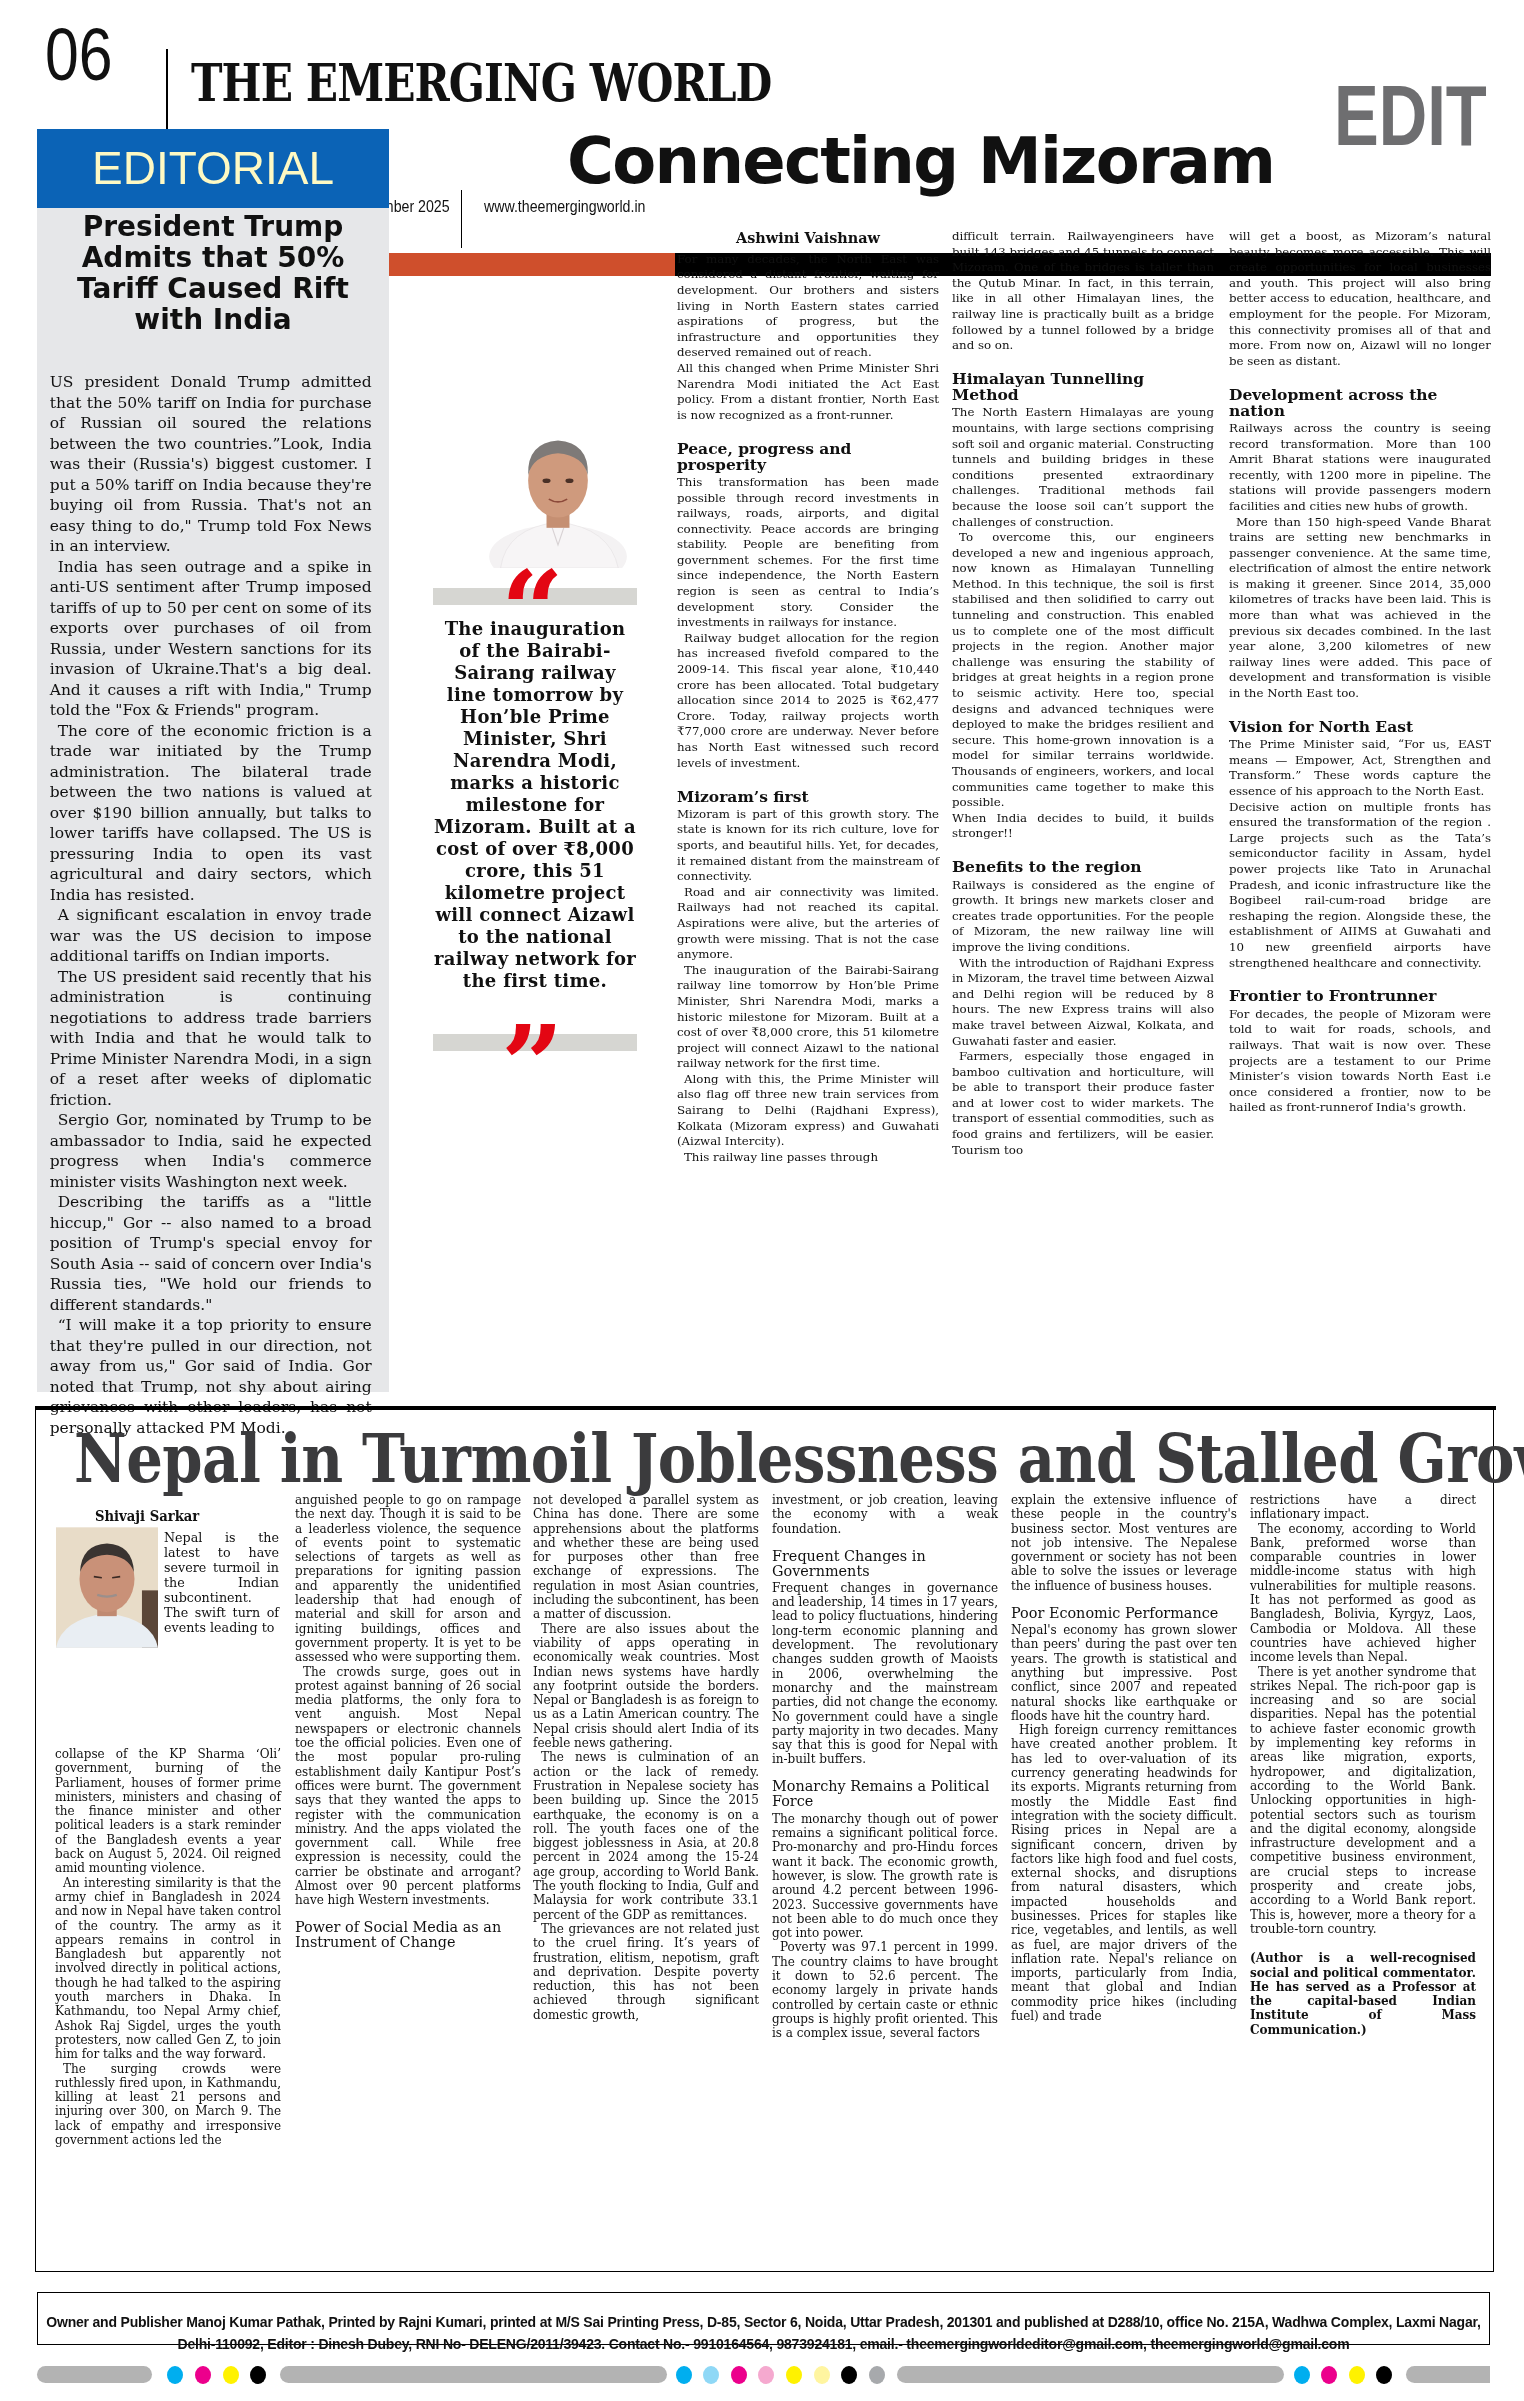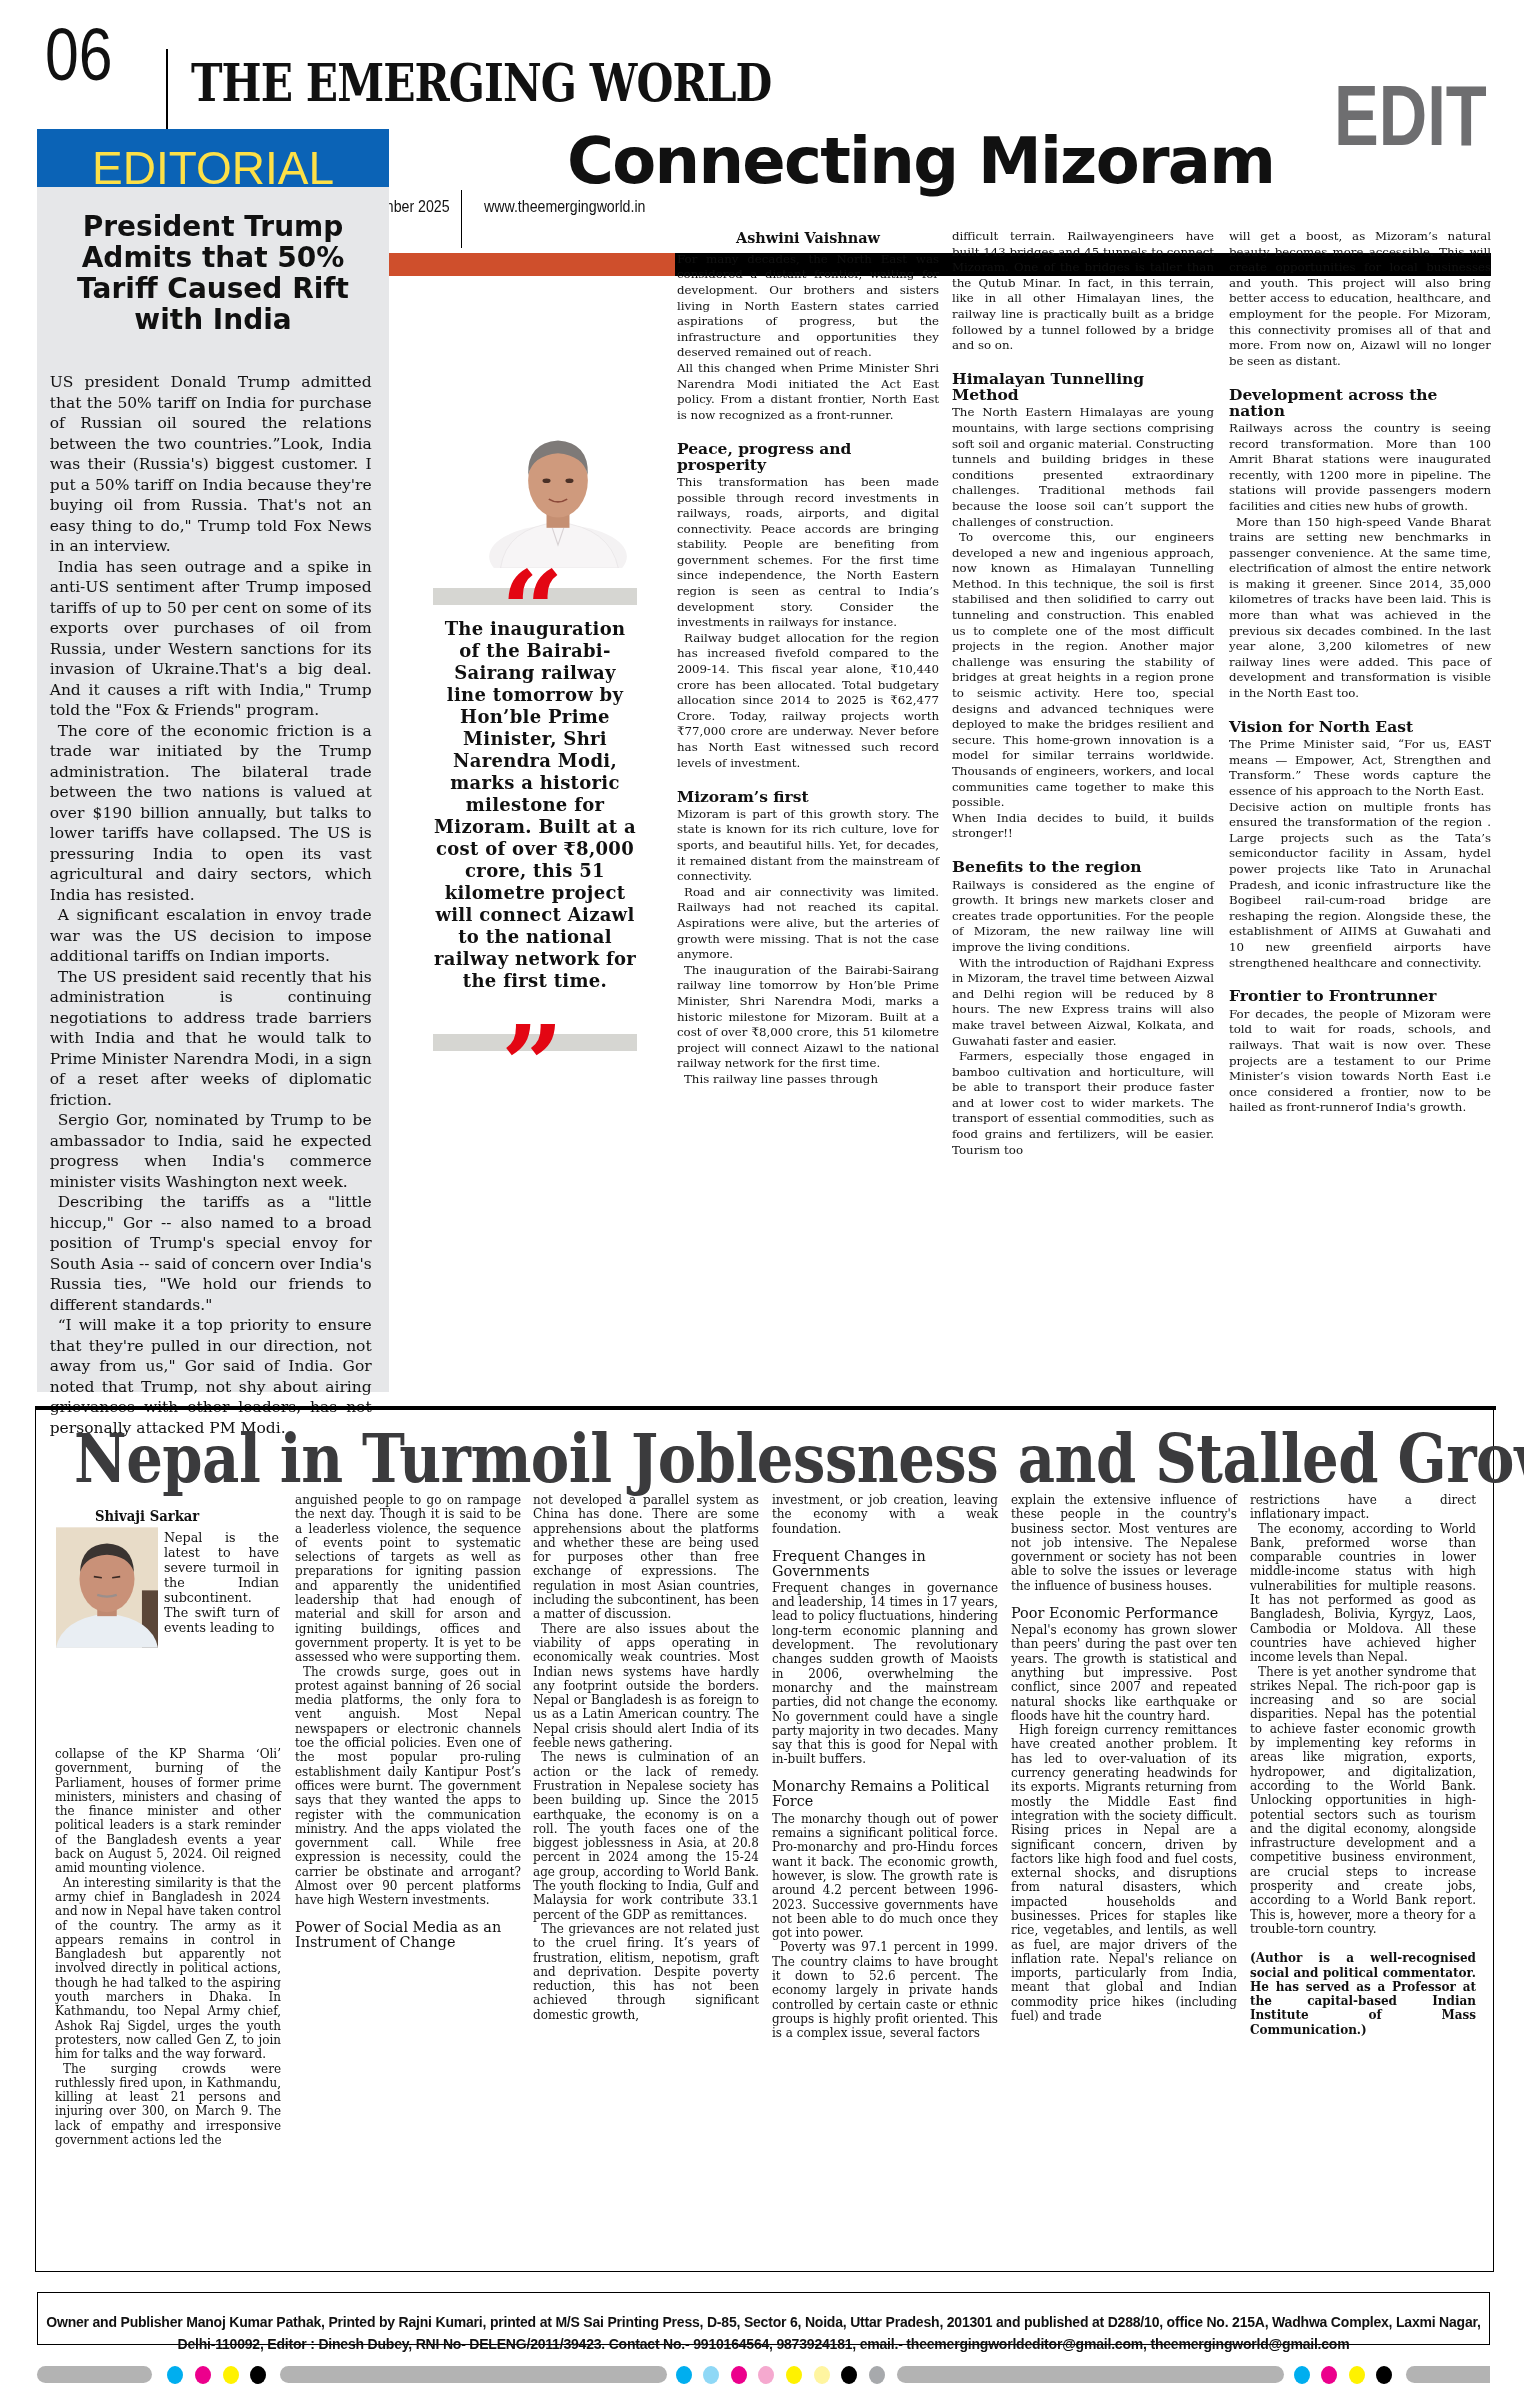--- a/index.html
+++ b/index.html
@@ -11,21 +11,21 @@
   #masthead { left:191px; top:53px; font-family:"DejaVu Serif", serif; font-weight:bold; font-size:53px; line-height:58px; letter-spacing:-1.2px; transform:scaleX(0.80); transform-origin:left; white-space:nowrap; }
   #dateline { left:192px; top:196px; font-family:"Liberation Sans", sans-serif; font-size:17.3px; transform:scaleX(0.82); transform-origin:left; white-space:nowrap; }
   #date-divider { left:461px; top:190px; width:1.2px; height:58px; background:#000; }
   #website { left:484px; top:196px; font-family:"Liberation Sans", sans-serif; font-size:17.3px; transform:scaleX(0.82); transform-origin:left; white-space:nowrap; }
   #edit-label { left:1334px; top:72px; font-family:"Liberation Sans", sans-serif; font-weight:bold; font-size:86px; line-height:86px; color:#6e6e70; transform:scaleX(0.78); transform-origin:left; }
   #orange-bar { left:37px; top:253px; width:639px; height:23px; background:#cf4f2c; }
   #black-bar { left:675px; top:253px; width:816px; height:23px; background:#000; }
 
   
   #editorial { left:37px; top:129px; width:352px; height:1263px; background:#e6e7e9; }
-  #editorial-tag { position:absolute; left:0; top:0; width:100%; height:58px; background:#0b63b6; color:#fde047; font-family:"Liberation Sans", sans-serif; font-size:46px; line-height:79px; text-align:center; }
+  #editorial-tag { position:absolute; left:0; top:0; width:100%; height:79px; background:#0b63b6; color:#fef9c3; font-family:"Liberation Sans", sans-serif; font-size:46px; line-height:79px; text-align:center; }
   #editorial-headline { position:absolute; left:11.5px; top:82px; width:329px; font-family:"DejaVu Sans", sans-serif; font-weight:bold; font-size:28px; line-height:31px; text-align:center; }
   #editorial-body { position:absolute; left:12.7px; top:243px; width:322px; font-family:"DejaVu Serif", serif; font-size:15.5px; line-height:20.5px; text-align:justify; }
   #editorial-body p { margin:0; text-indent:8px; }
   #editorial-body p:first-child { text-indent:0; }
 
   
   #miz-headline { left:567px; top:124px; font-family:"DejaVu Sans", sans-serif; font-weight:bold; font-size:64px; line-height:75px; letter-spacing:-1.7px; white-space:nowrap; }
   #author-photo { left:489px; top:413px; width:138px; height:155px; }
   #pullquote { left:433px; top:567px; width:204px; height:501px; }
   .pq-bar { position:absolute; left:0; width:204px; height:17.3px; background:#d6d6d2; }
@@ -122,20 +122,21 @@
   <div class="byline">Ashwini Vaishnaw</div>
   <p>For many decades, the North East was considered a distant frontier, waiting for development. Our brothers and sisters living in North Eastern states carried aspirations of progress, but the infrastructure and opportunities they deserved remained out of reach.</p>
   <p>All this changed when Prime Minister Shri Narendra Modi initiated the Act East policy. From a distant frontier, North East is now recognized as a front-runner.</p>
   <h3>Peace, progress and prosperity</h3>
   <p>This transformation has been made possible through record investments in railways, roads, airports, and digital connectivity. Peace accords are bringing stability. People are benefiting from government schemes. For the first time since independence, the North Eastern region is seen as central to India’s development story. Consider the investments in railways for instance.</p>
   <p class="ind">Railway budget allocation for the region has increased fivefold compared to the 2009-14. This fiscal year alone, ₹10,440 crore has been allocated. Total budgetary allocation since 2014 to 2025 is ₹62,477 Crore. Today, railway projects worth ₹77,000 crore are underway. Never before has North East witnessed such record levels of investment.</p>
   <h3>Mizoram’s first</h3>
   <p>Mizoram is part of this growth story. The state is known for its rich culture, love for sports, and beautiful hills. Yet, for decades, it remained distant from the mainstream of connectivity.</p>
   <p class="ind">Road and air connectivity was limited. Railways had not reached its capital. Aspirations were alive, but the arteries of growth were missing. That is not the case anymore.</p>
   <p class="ind">The inauguration of the Bairabi-Sairang railway line tomorrow by Hon’ble Prime Minister, Shri Narendra Modi, marks a historic milestone for Mizoram. Built at a cost of over ₹8,000 crore, this 51 kilometre project will connect Aizawl to the national railway network for the first time.</p>
+  <p class="ind">Along with this, the Prime Minister will also flag off three new train services from Sairang to Delhi (Rajdhani Express), Kolkata (Mizoram express) and Guwahati (Aizwal Intercity).</p>
   <p class="ind">This railway line passes through</p>
 </div>
 
 <div class="abs miz-col" id="miz-col2">
   <p>difficult terrain. Railwayengineers have built 143 bridges and 45 tunnels to connect Mizoram.  One of the bridges is taller than the Qutub Minar. In fact, in this terrain, like in all other Himalayan lines, the railway line is practically built as a bridge followed by a tunnel followed by a bridge and so on.</p>
   <h3>Himalayan Tunnelling Method</h3>
   <p>The North Eastern Himalayas are young mountains, with large sections comprising soft soil and organic material. Constructing tunnels and building bridges in these conditions presented extraordinary challenges. Traditional methods fail because the loose soil can’t support the challenges of construction.</p>
   <p class="ind">To overcome this, our engineers developed a new and ingenious approach, now known as Himalayan Tunnelling Method. In this technique, the soil is first stabilised and then solidified to carry out tunneling and construction.  This enabled us to complete one of the most difficult projects in the region. Another major challenge was ensuring the stability of bridges at great heights in a region prone to seismic activity. Here too, special designs and advanced techniques were deployed to make the bridges resilient and secure. This home-grown innovation is a model for similar terrains worldwide. Thousands of engineers, workers, and local communities came together to make this possible.</p>
   <p>When India decides to build, it builds stronger!!</p>
   <h3>Benefits to the region</h3>

